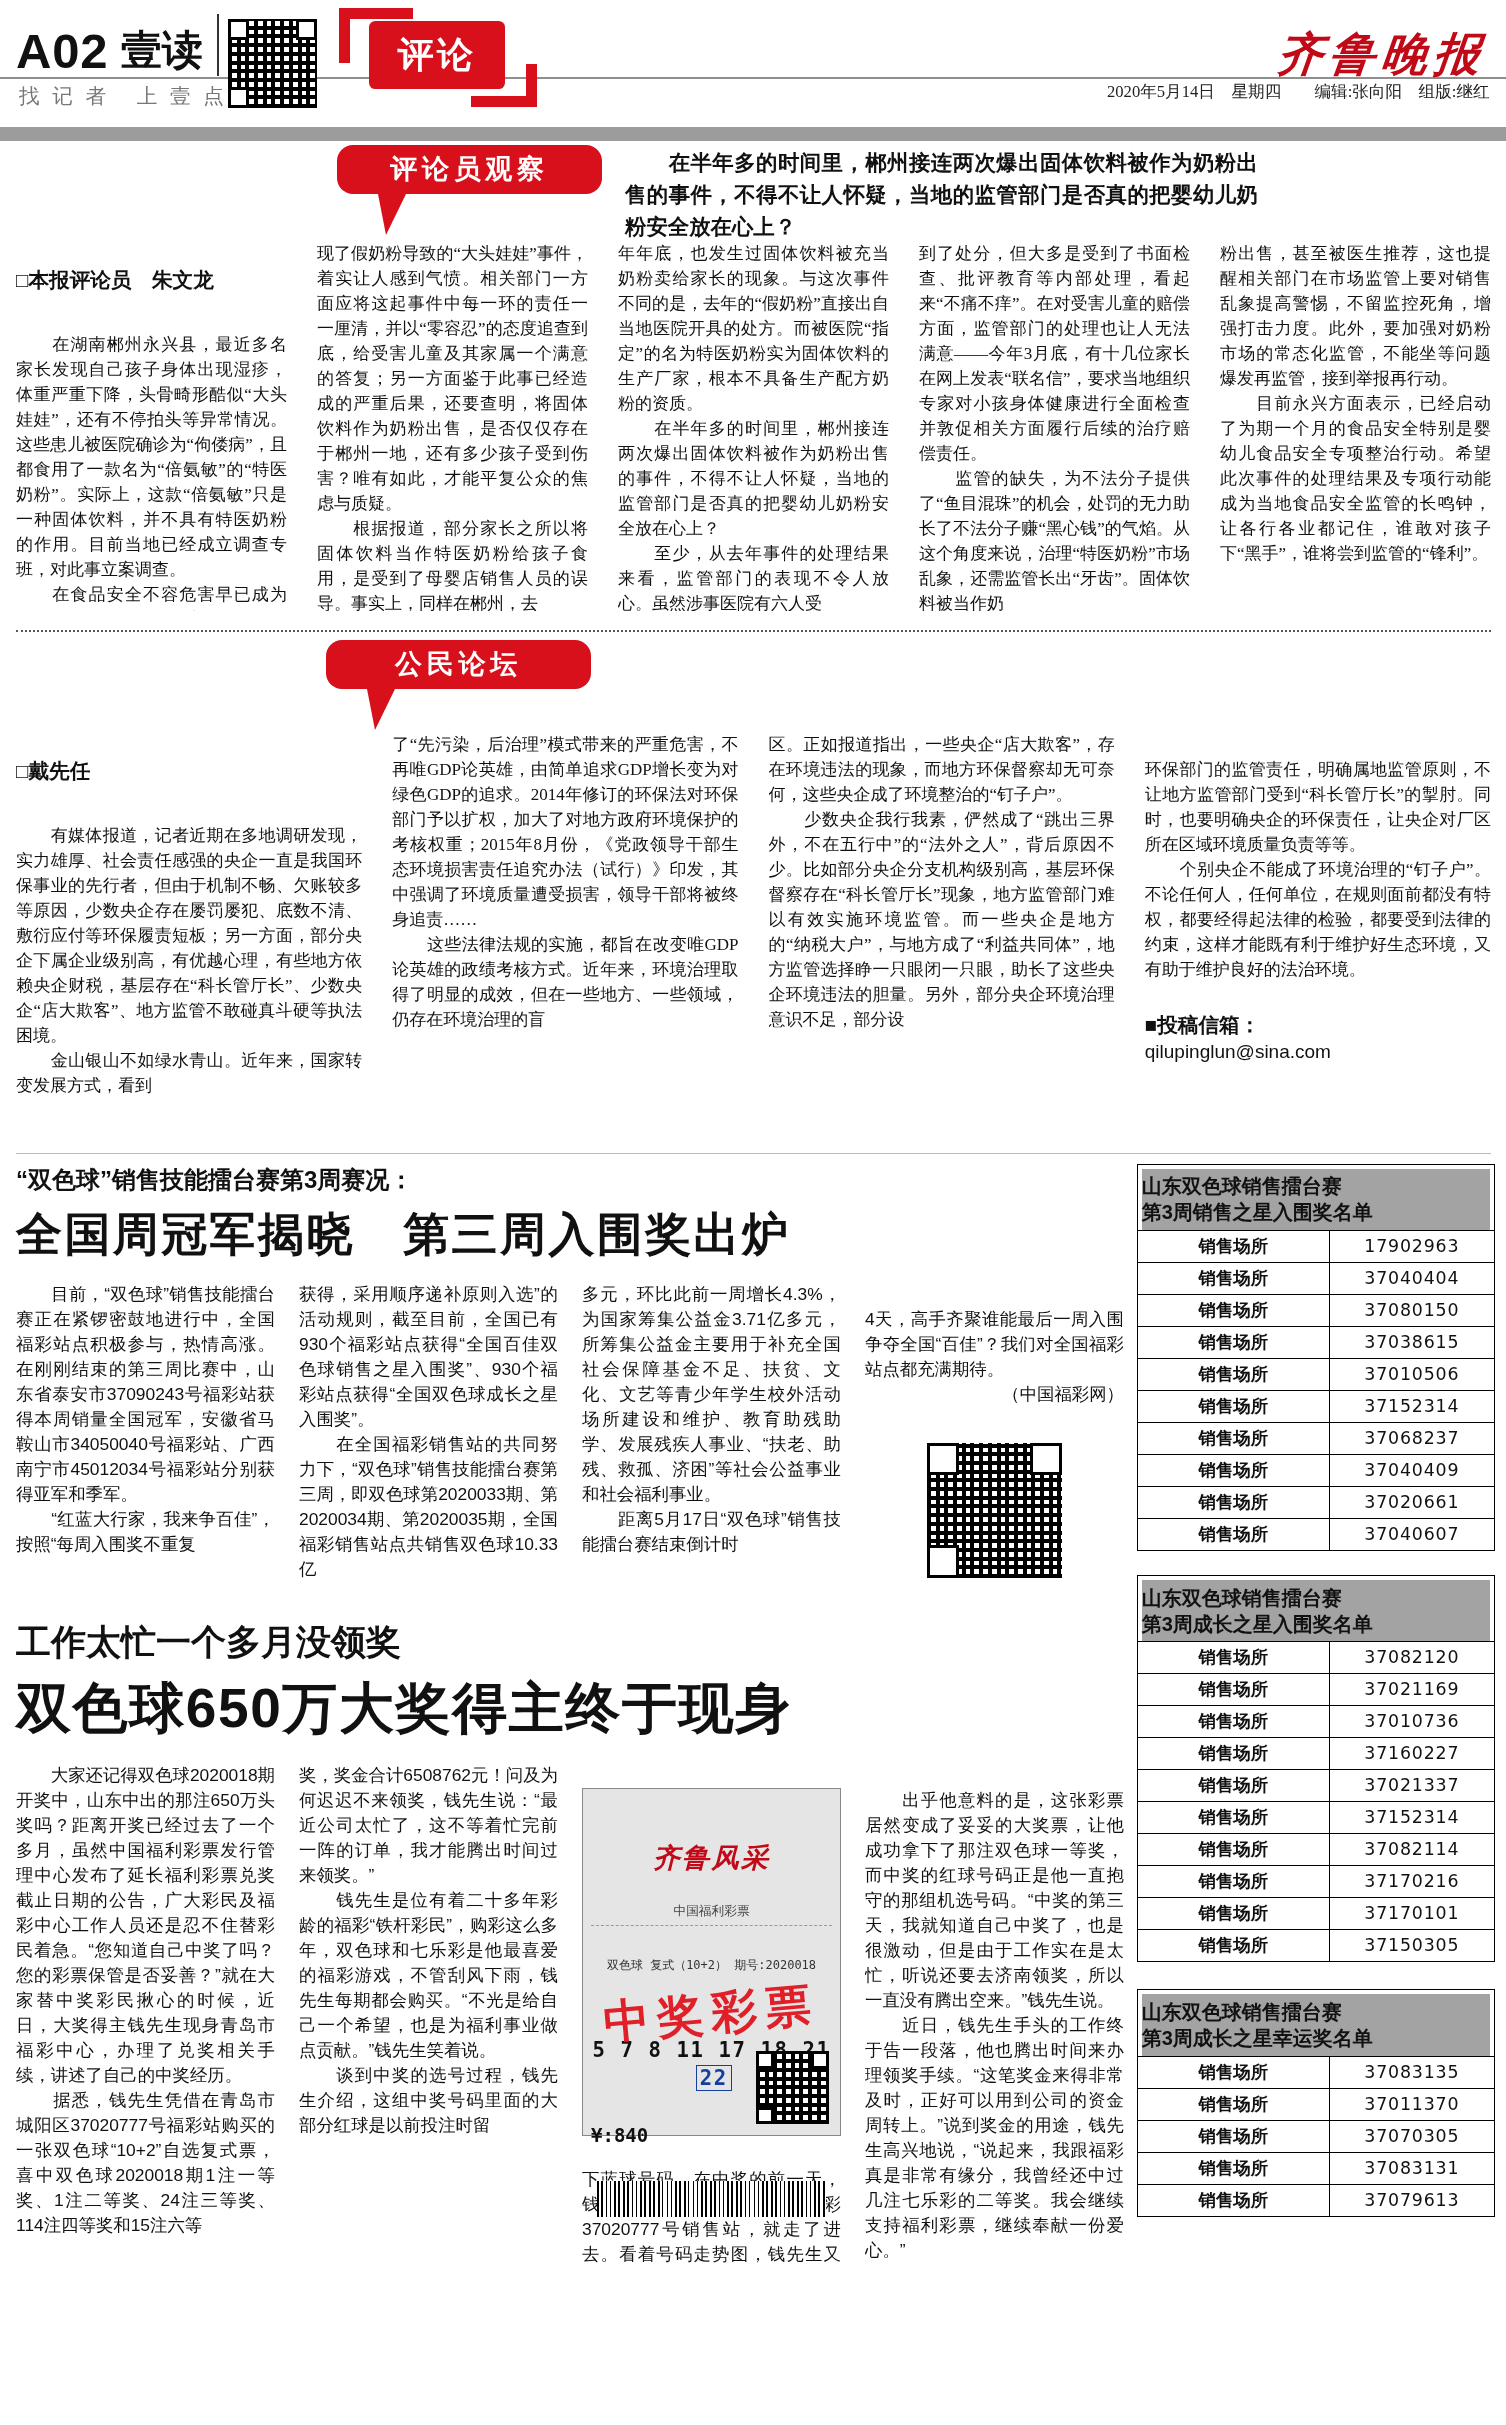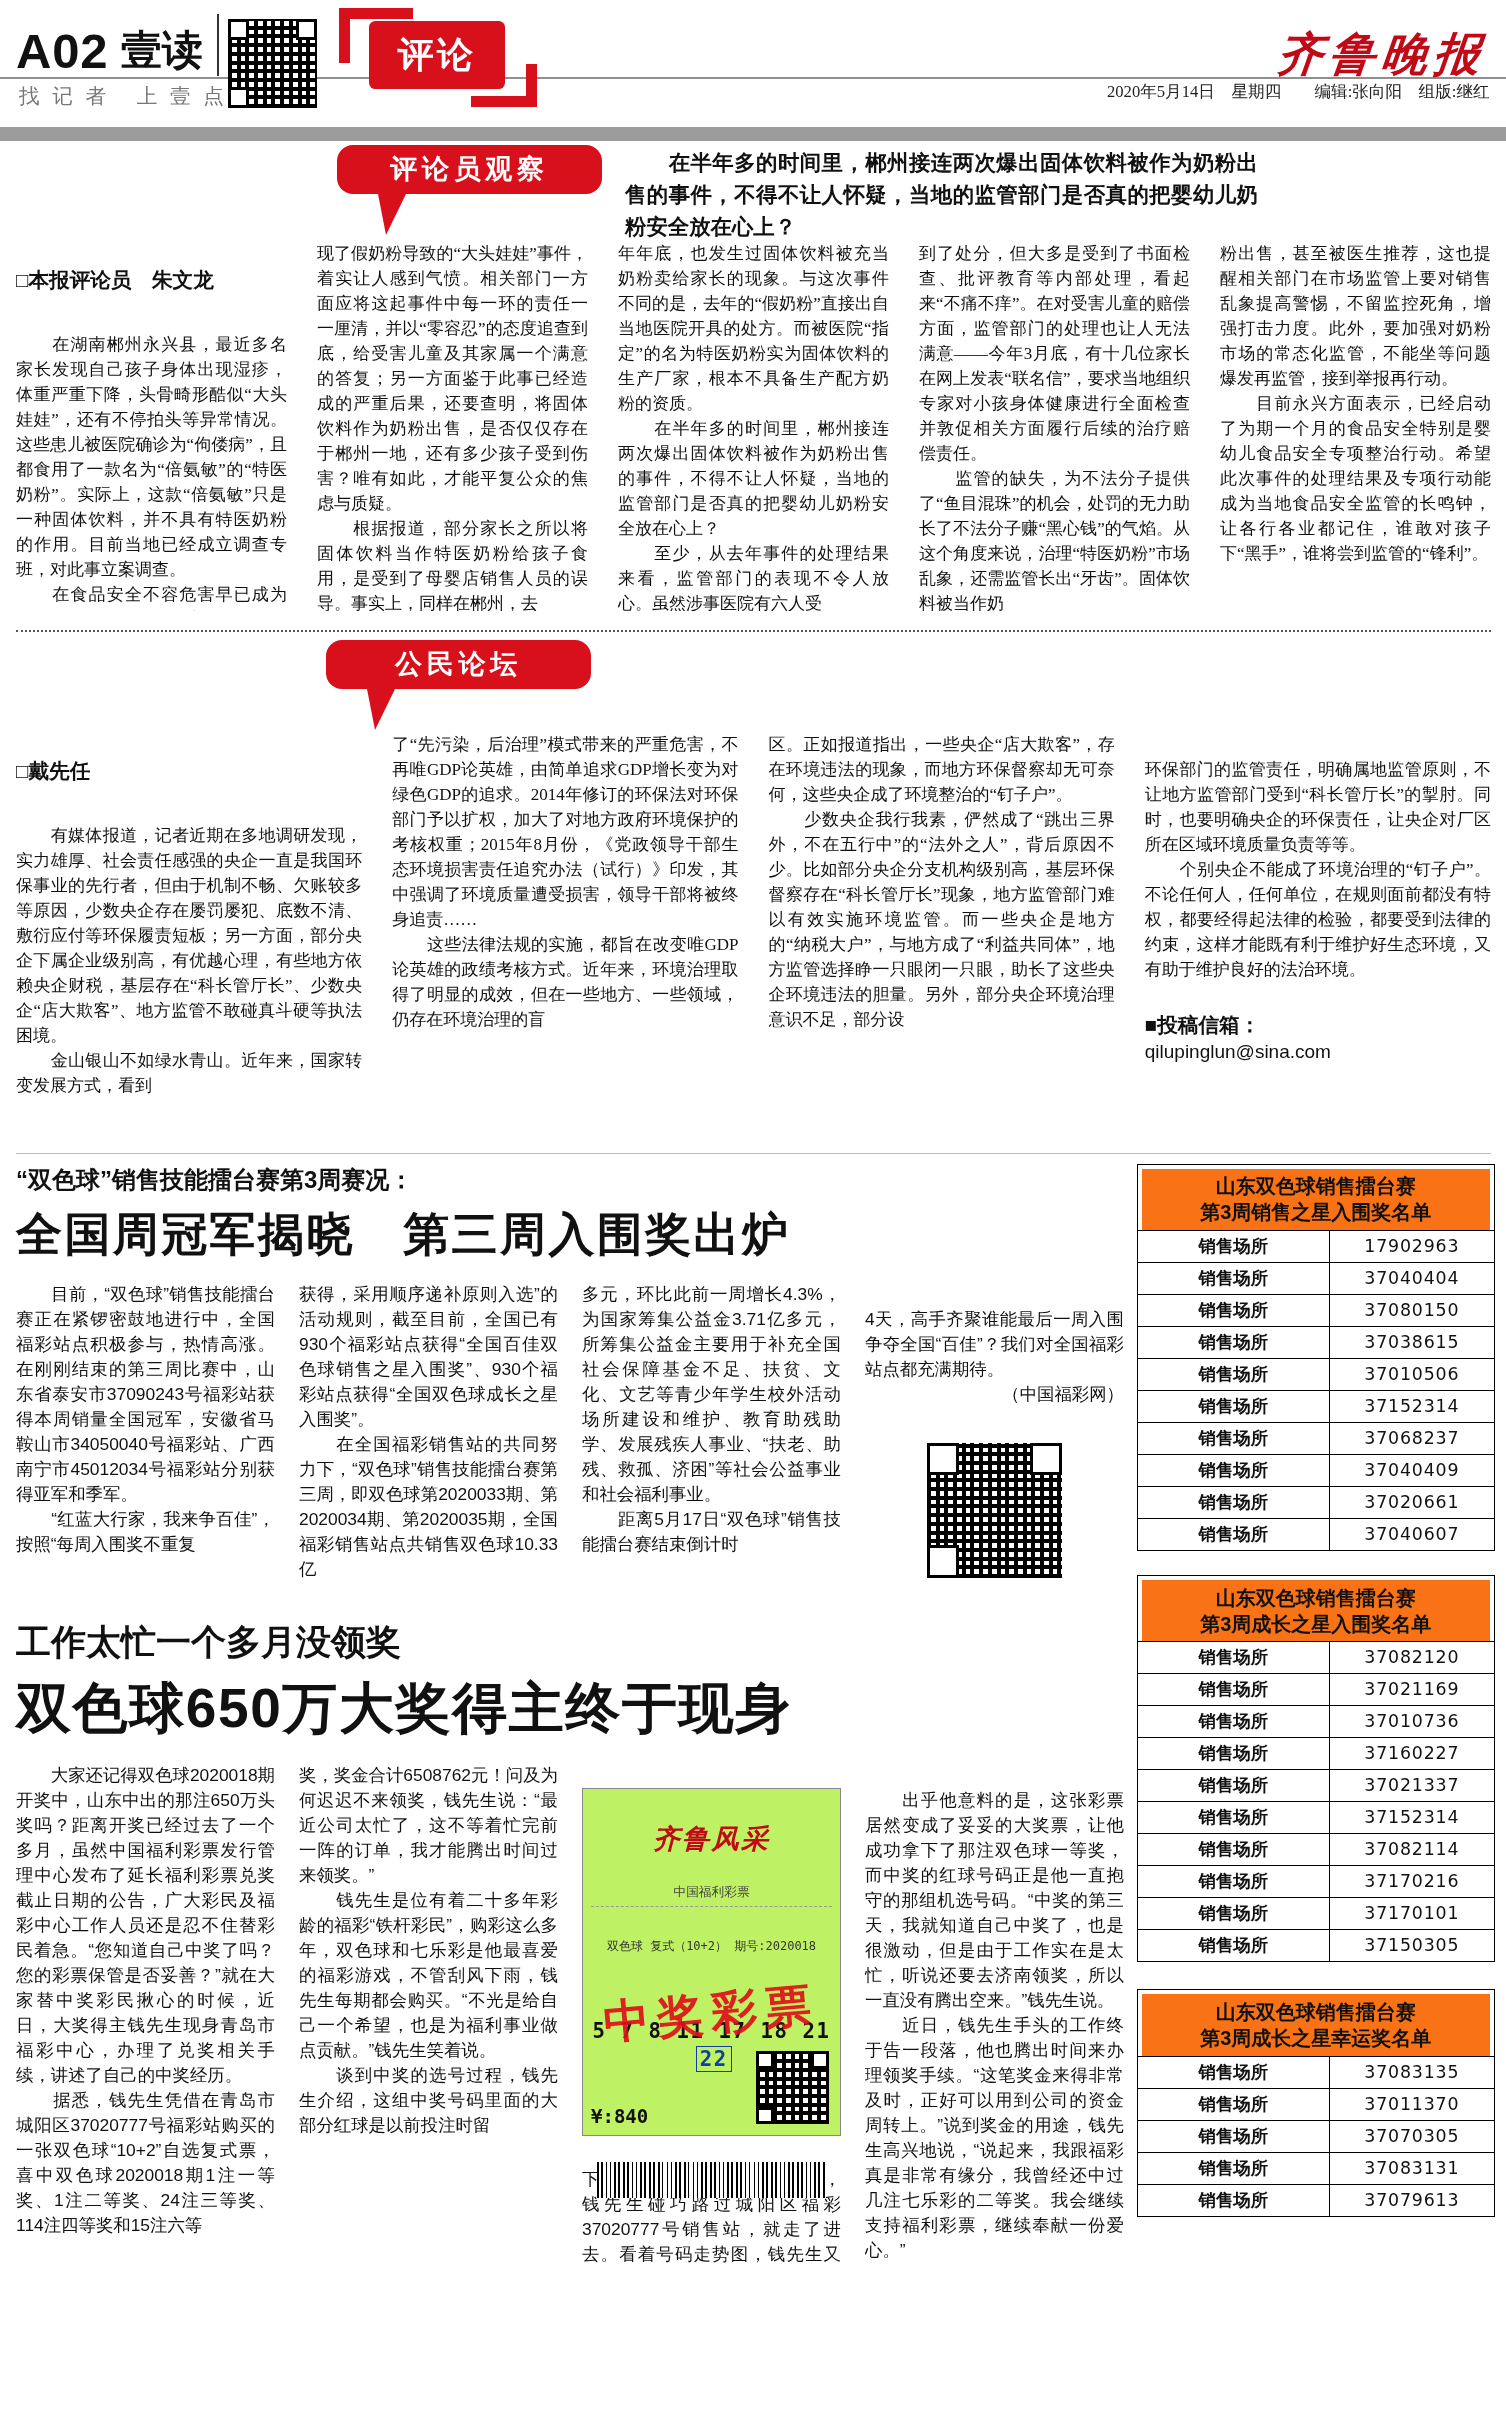--- a/index.html
+++ b/index.html
@@ -60,38 +60,38 @@
   .kicker2{font:900 35px "Liberation Sans",sans-serif;margin-top:27px;}
   .lh2{font:900 55px "Liberation Sans",sans-serif;letter-spacing:1.6px;margin:6.3px 0 17.4px;}
   .lcols{display:flex;gap:24px;}
   .lcol{flex:1;font:500 17.4px/25px "Liberation Sans",sans-serif;text-align:justify;white-space:pre-line;overflow:hidden;}
   .lbody1{height:310px;}
   .lbody2{height:502px;}
   .credit{display:block;text-align:right;}
   .qr-block{margin:11px auto 0;width:135px;height:135px;}
 
   
-  .ticket{position:relative;border:1.6px solid #888;background:#bef264;padding:7px 8px;box-sizing:border-box;height:348px;margin-bottom:6px;}
+  .ticket{position:relative;border:1.6px solid #888;background:#e5e5e5;padding:26px 8px;box-sizing:border-box;height:348px;margin-bottom:6px;}
   .tk-brand{font:italic 900 27px "Liberation Serif",serif;color:#c00a17;letter-spacing:2.4px;text-align:center;}
   .tk-sub{font:12.7px "Liberation Sans",sans-serif;text-align:center;color:#444;margin-top:1.6px;border-bottom:0.8px dashed #999;padding-bottom:4.7px;}
   .tk-line{font:12px/17.4px "DejaVu Sans Mono",monospace;color:#333;margin-top:6.3px;text-align:center;}
   .tk-nums{font:700 20.6px/28.5px "DejaVu Sans Mono",monospace;text-align:center;margin-top:8px;letter-spacing:1.6px;}
   .tk-nums .blue{border:1.6px solid #1340a0;color:#1340a0;padding:0 3.2px;margin-left:4.7px;}
   .tk-price{font:700 19px "DejaVu Sans Mono",monospace;text-align:left;margin-top:6.3px;}
   .barcode{height:36px;margin:9.5px 6.3px 0;background:repeating-linear-gradient(90deg,#000 0 1.6px,#fff 1.6px 4px,#000 4px 5.5px,#fff 5.5px 8.7px);}
   .tk-qr{position:absolute;right:11px;bottom:11px;width:73px;height:73px;}
   .stamp{position:absolute;left:6.3px;right:6.3px;top:56%;text-align:center;transform:rotate(-5deg);
          font:900 46px "Liberation Sans",sans-serif;color:#e0101a;letter-spacing:8px;opacity:.92;}
 
   
   .lot-right{width:358px;flex:none;display:flex;flex-direction:column;}
   .tbl{border:1.6px solid #000;background:#fff;}
   .tbl + .tbl{margin-top:24px;}
   .tbl.gap-big{margin-top:27px;}
-  .tbl-title{background:#f97316;border:4.7px solid #fff;border-bottom:0;text-align:center;
+  .tbl-title{background:#a3a3a3;border:4.7px solid #fff;border-bottom:0;text-align:left;
              font:700 20px/26px "Liberation Sans",sans-serif;padding:4.7px 0;}
   .trow{display:flex;border-top:0.8px solid #000;}
   .tcl{width:54%;box-sizing:border-box;border-right:0.8px solid #000;text-align:center;
        font:700 17.4px/31px "Liberation Sans",sans-serif;}
   .tcr{flex:1;text-align:center;font:17.4px/31px "DejaVu Sans",sans-serif;letter-spacing:0.8px;}
 </style>
 </head>
 <body>
 
 <div class="page">

